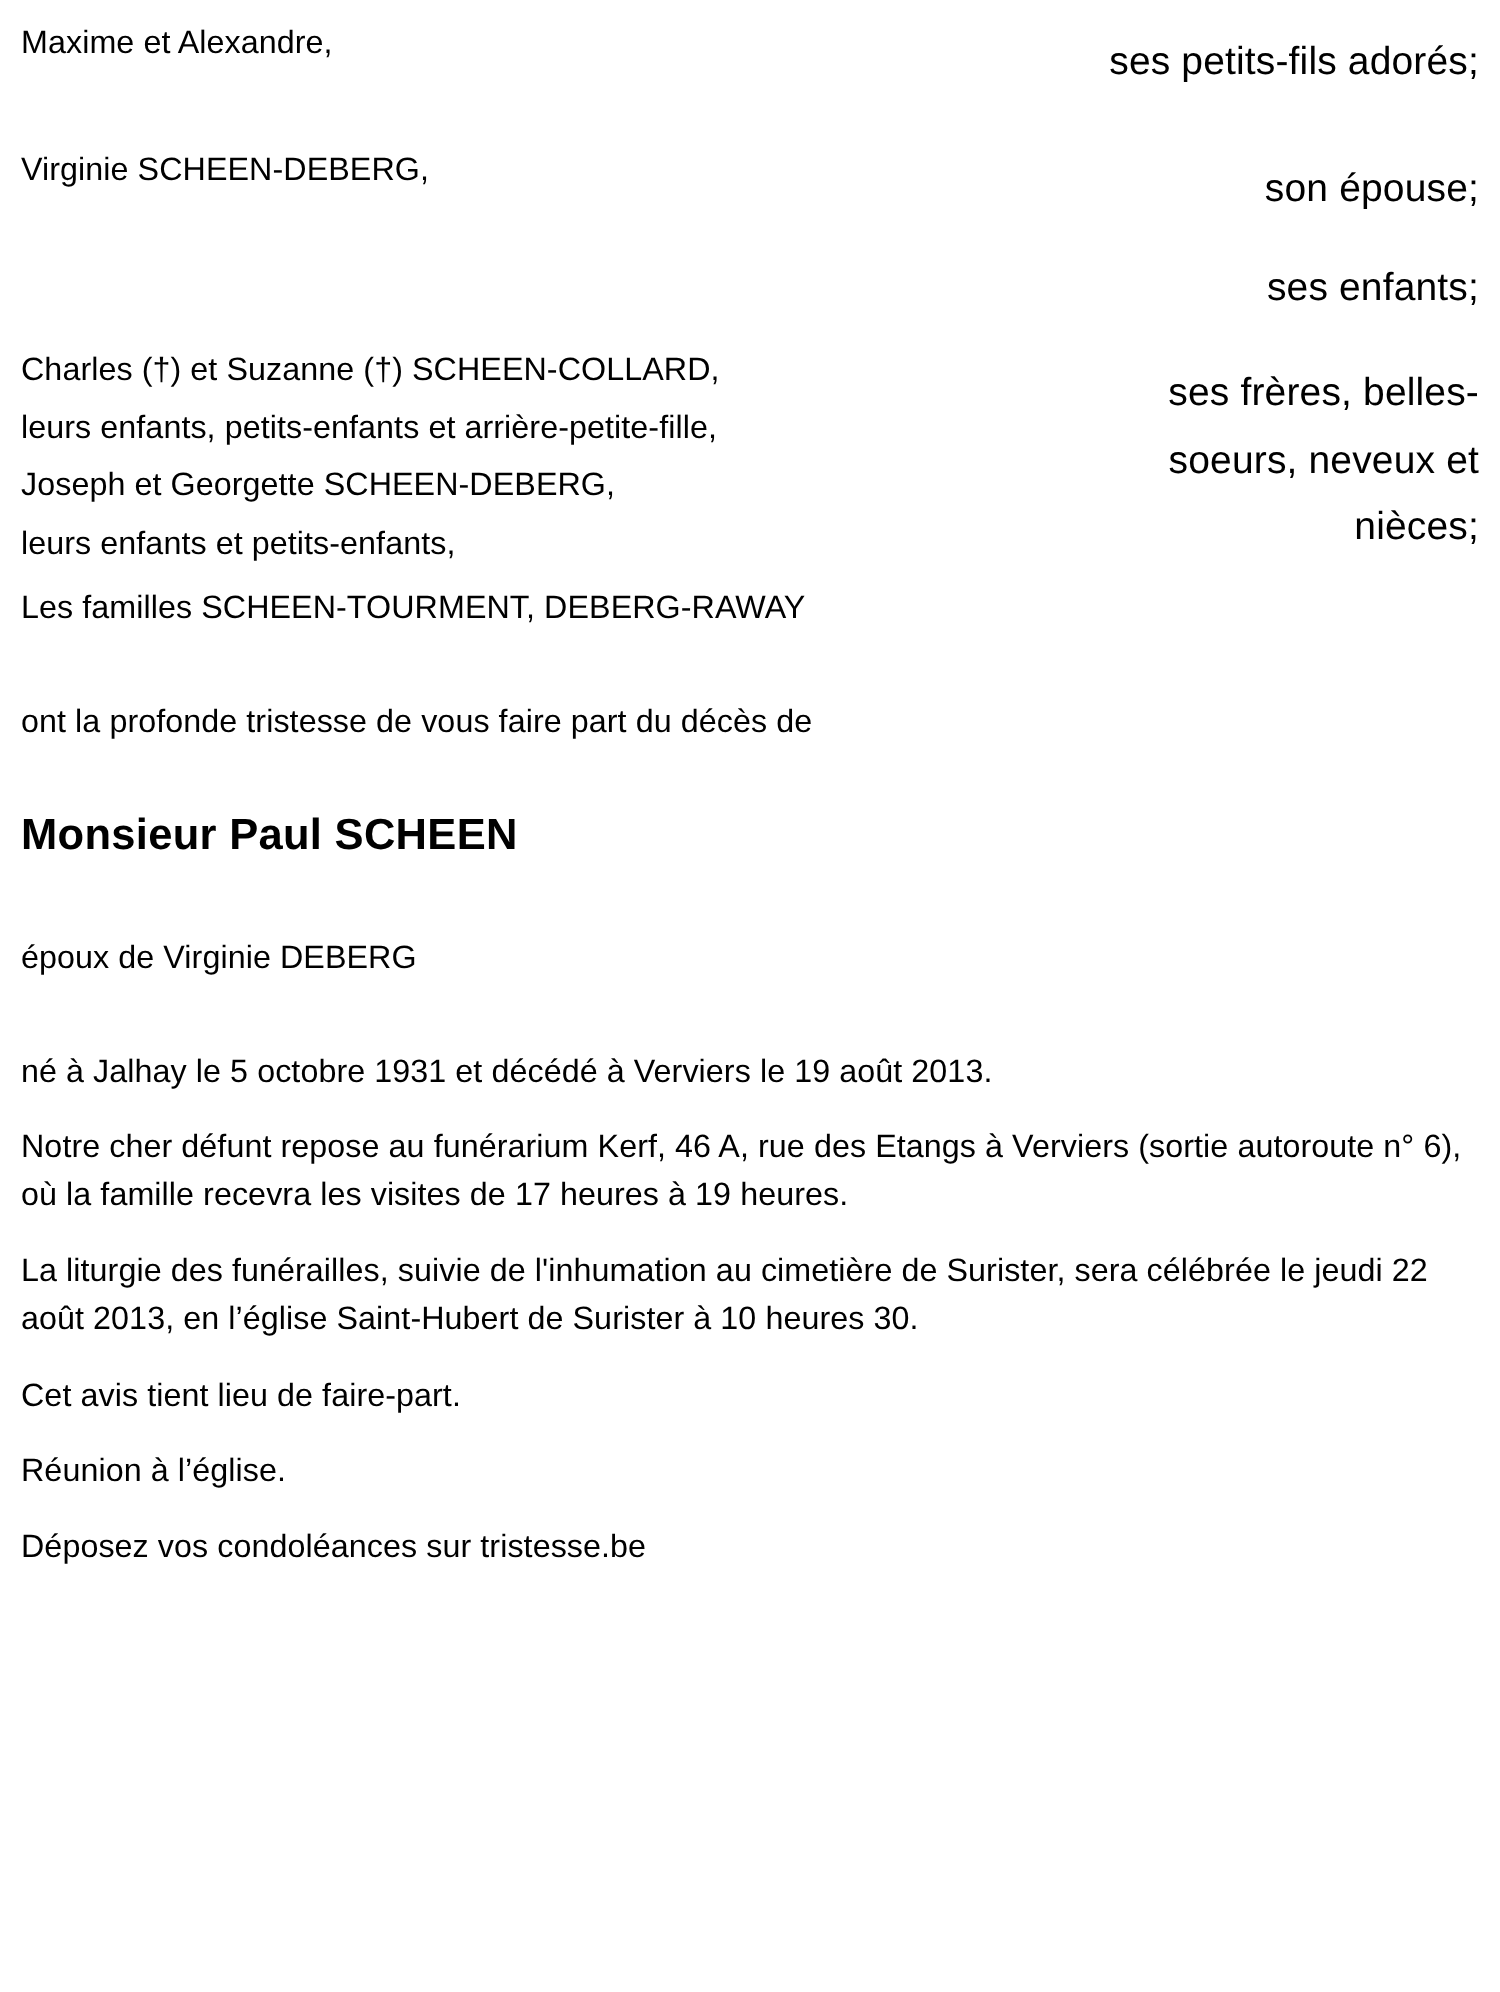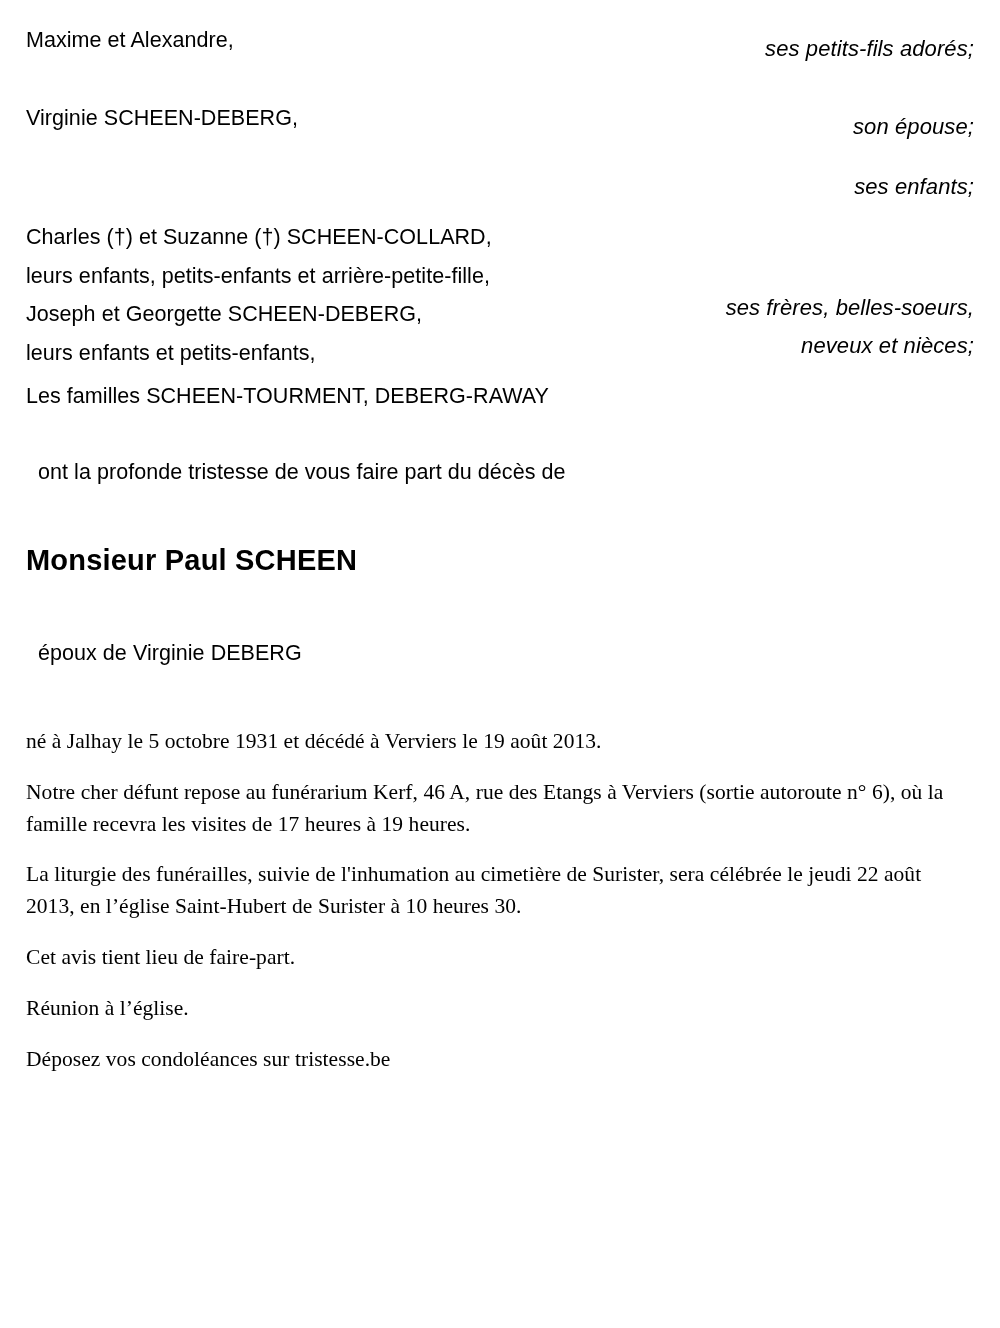--- a/index.html
+++ b/index.html
@@ -11,21 +11,21 @@
     width: 1000px;
     height: 1328px;
     font-family: "Liberation Sans", sans-serif;
     color: #000000;
     overflow: hidden;
   }
   .page {
     position: relative;
     width: 1000px;
     height: 1264px;
-    padding: 16px;
+    padding: 4px;
     box-sizing: border-box;
   }
 
   
   .announce {
     position: relative;
     padding: 14px 10px 0 10px;
   }
   .row {
     position: relative;
@@ -33,22 +33,21 @@
     align-items: flex-start;
     justify-content: space-between;
   }
   .names {
     flex: 0 0 auto;
     max-width: 720px;
   }
   .rel {
     flex: 1 1 auto;
     text-align: right;
-    font-style: italic;
-    font-size: 22px;
+    font-size: 26px;
     line-height: 1.72;
     letter-spacing: 0.1px;
     padding-left: 20px;
     white-space: normal;
   }
   .nameline {
     font-size: 21.5px;
     line-height: 1.0;
     letter-spacing: 0.05px;
     white-space: nowrap;
@@ -64,26 +63,25 @@
   
   .body {
     padding: 0 10px 0 10px;
   }
   .para {
     font-size: 21.5px;
     line-height: 1.48;
     letter-spacing: 0.05px;
     margin: 0 0 19px 0;
     max-width: 985px;
-    font-family: Liberation Serif, serif;
   }
   .lead {
     font-size: 21.5px;
     letter-spacing: 0.05px;
-    margin: 12px;
+    margin: 0;
   }
   .deceased-name {
     font-weight: bold;
     font-size: 29px;
     letter-spacing: 0.2px;
     margin: 0;
     line-height: 1.1;
   }
 </style>
 </head>

